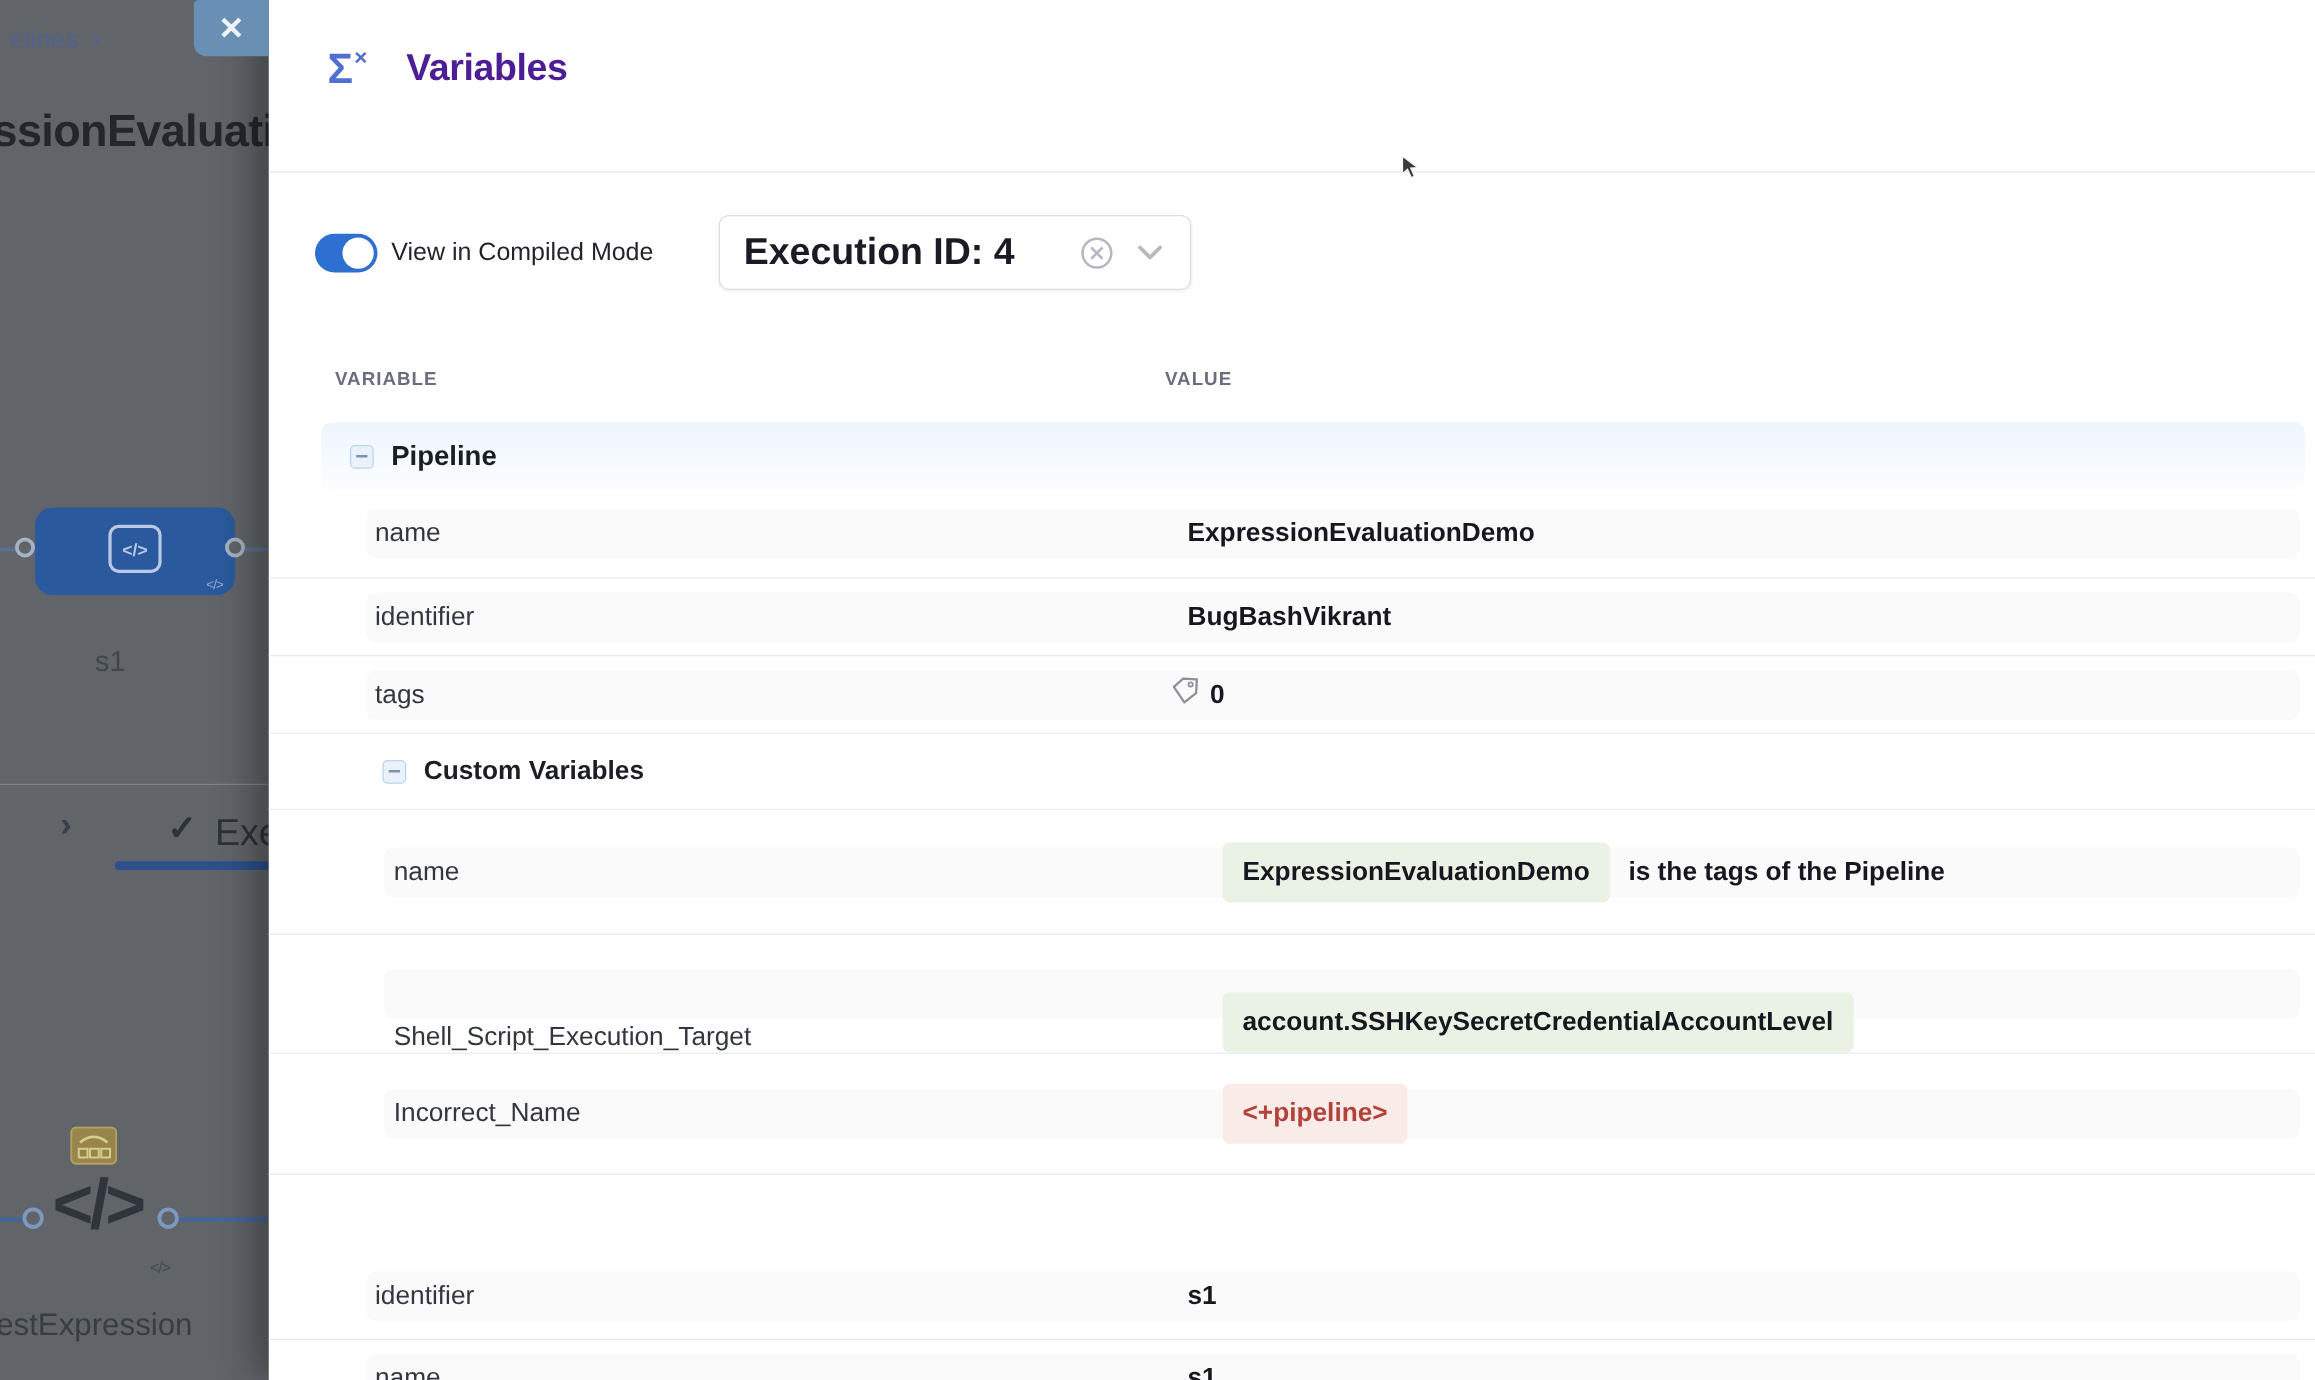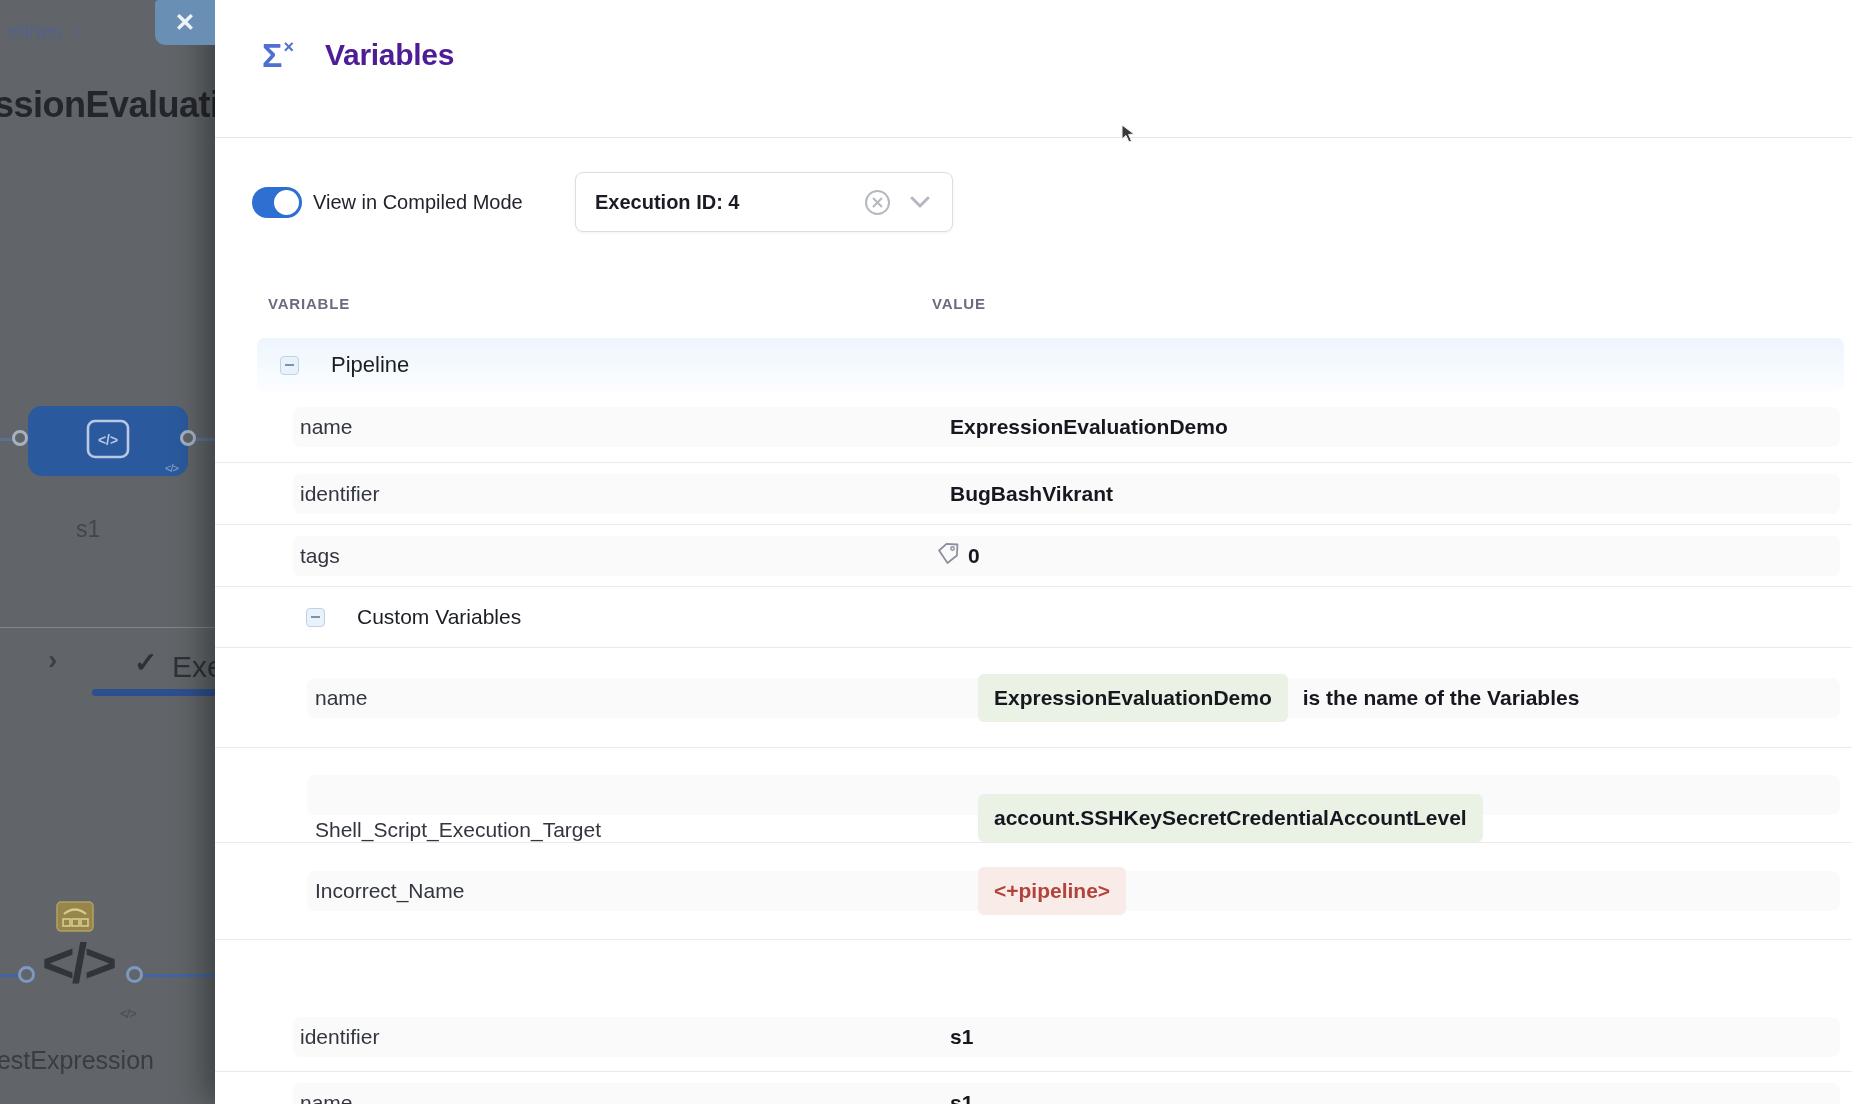--- a/index.html
+++ b/index.html
@@ -46,38 +46,38 @@
   .header-divider { position:absolute; left:0; top:137px; width:100%; height:1px; background:#e4e5e9; }
 
   .toggle { position:absolute; left:37px; top:187px; width:50px; height:31px; border-radius:16px;
             background:var(--toggle-blue,#2e6fd2); cursor:pointer;}
   .toggle .knob { position:absolute; right:3px; top:3px; width:25px; height:25px; border-radius:50%; background:#ffffff;}
   .toggle-label { position:absolute; left:98px; top:191px; font-size:20px; color:#23232e; }
 
   .exec-select { position:absolute; left:360px; top:172px; width:378px; height:60px; background:#fff;
                  border:1px solid #dcdde4; border-radius:8px; box-shadow:0 1px 3px rgba(40,41,61,0.06);
                  display:flex; align-items:center; cursor:pointer;}
-  .exec-select .val { margin-left:19px; font-size:20px; font-weight:600; color:#1b1b26; flex:1;}
+  .exec-select .val { margin-left:19px; font-size:30px; font-weight:600; color:#1b1b26; flex:1;}
   .exec-select .clear { margin-right:18px; display:flex; }
   .exec-select .caret { margin-right:22px; display:flex; }
 
   
   .col-head { position:absolute; top:295px; font-size:15px; font-weight:700; color:#6a6c80; letter-spacing:0.8px;}
   .row { position:absolute; left:0; width:1637px; display:flex; align-items:center; }
   .row.bordered { border-bottom:1px solid #e9eaec; }
   .row .stripe { position:absolute; top:50%; transform:translateY(-50%); height:40px; right:12px;
                  background:#fafafb; border-radius:8px; z-index:0;}
   .row > * { z-index:1; }
   .band { position:absolute; left:42px; right:8px; border-radius:8px;
           background:linear-gradient(180deg,#edf5fd 0%,#f7fbff 65%,#fcfdff 100%);
           display:flex; align-items:center;}
   .minus-box { width:19px; height:19px; border-radius:4px; background:#e9f2fb; border:1.5px solid #bcd3ea;
                display:flex; align-items:center; justify-content:center; cursor:pointer; flex:none;}
   .minus-box::after { content:""; width:9px; height:2px; background:#7b94ad; display:block;}
-  .sec-title { font-size:22px; font-weight:400; color:#1b1e24; margin-left:32px;}
+  .sec-title { font-size:22px; font-weight:700; color:#1b1e24; margin-left:14px;}
   .k-label { font-size:21px; color:#32363e; }
   .v-plain { position:absolute; left:735px; font-size:21px; font-weight:600; color:#17171f; }
   .v-tags { position:absolute; left:722px; display:flex; align-items:center; gap:8px;
             font-size:21px; font-weight:600; color:#17171f;}
   .chip { position:absolute; left:763px; display:flex; align-items:center;}
   .chip .chip-box { padding:12px 16px; border-radius:6px; font-size:21px; font-weight:600; color:#17171f; white-space:nowrap;}
   .chip .chip-box.green { background:var(--chip-green,#e9f2e5); }
   .chip .chip-box.red { background:var(--chip-red-bg,#f8ebe8); color:var(--chip-red-text,#b2423a); }
   .chip .suffix { margin-left:15px; font-size:21px; font-weight:600; color:#17171f; white-space:nowrap;}
 
@@ -201,21 +201,21 @@
     <div class="row bordered" style="top:587px; height:61px;padding-left:28px;">
       <span class="minus-box" style="margin-left:63px;"></span>
       <span class="sec-title" style="font-size:21px;">Custom Variables</span>
     </div>
 
     <div class="row bordered" style="top:648px; height:100px;">
       <div class="stripe" style="left:92px;"></div>
       <span class="k-label" style="margin-left:100px;">name</span>
       <span class="chip">
         <span class="chip-box green">ExpressionEvaluationDemo</span>
-        <span class="suffix">is the name of the Variables</span>
+        <span class="suffix">is the tags of the Pipeline</span>
       </span>
     </div>
 
     <div class="row bordered" style="top:748px; height:95px;align-items:flex-end;">
       <div class="stripe" style="left:92px;"></div>
       <span class="k-label" style="margin-left:100px;">Shell_Script_Execution_Target</span>
       <span class="chip">
         <span class="chip-box green">account.SSHKeySecretCredentialAccountLevel</span>
       </span>
     </div>

